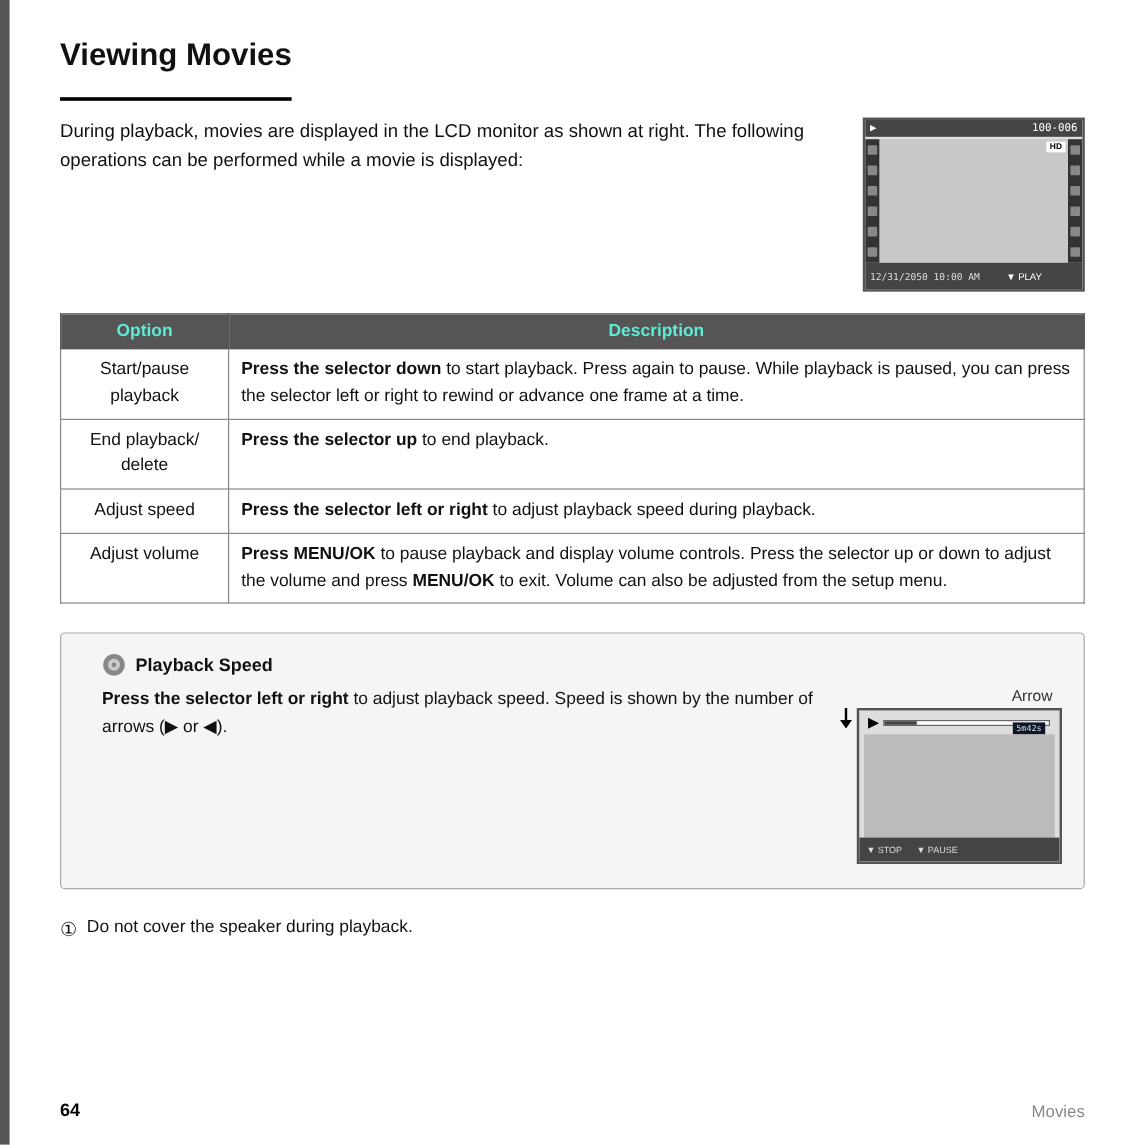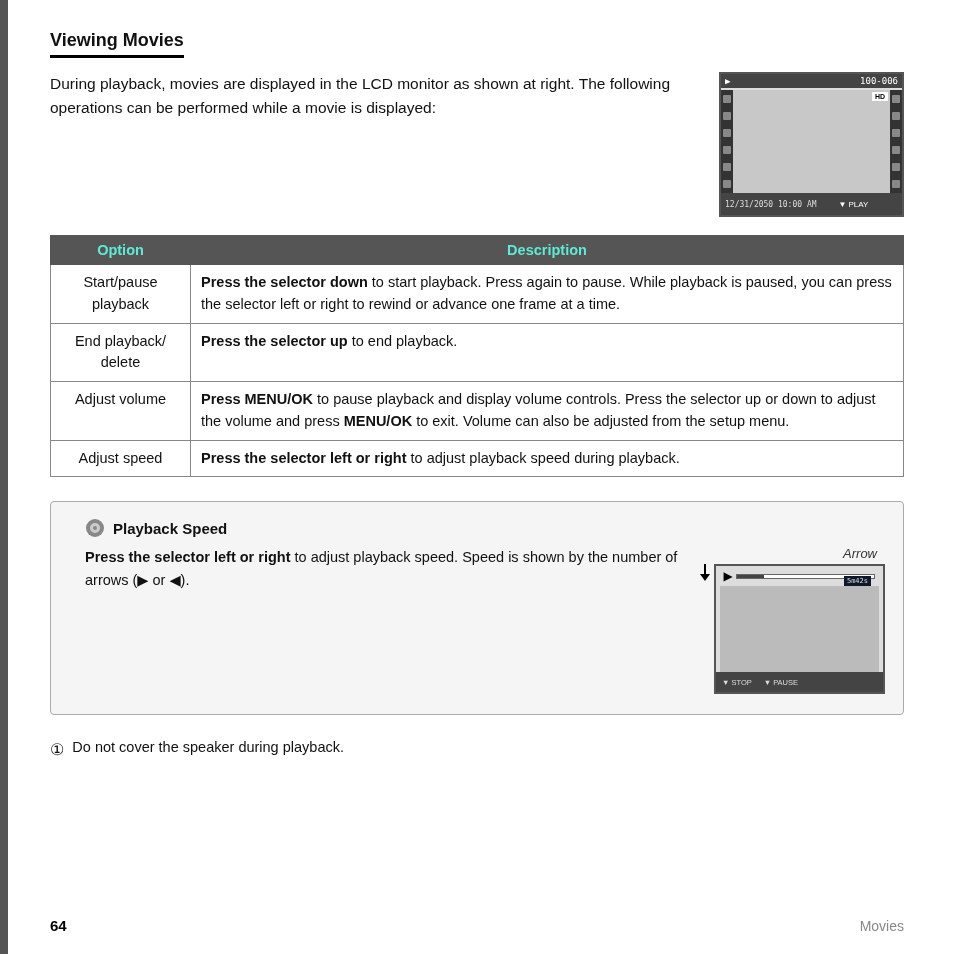--- a/index.html
+++ b/index.html
@@ -19,25 +19,25 @@
       position: absolute;
       left: 0;
       top: 0;
       width: 8px;
       height: 100%;
       background: #555;
     }
 
     
     .page-title {
-      font-size: 18px;
+      font-size: 26px;
       font-weight: bold;
       font-family: Arial, sans-serif;
       border-bottom: 3px solid #000;
-      padding-bottom: 4px;
+      padding-bottom: 20px;
       margin-bottom: 14px;
       display: inline-block;
     }
 
     
     .intro-section {
       display: flex;
       gap: 20px;
       margin-bottom: 18px;
       align-items: flex-start;
@@ -238,21 +238,20 @@
       line-height: 1.55;
     }
 
     .playback-speed-image {
       width: 175px;
       flex-shrink: 0;
     }
 
     
     .arrow-label {
-      font-style: italic;
       font-family: Arial, sans-serif;
       font-size: 13px;
       color: #333;
       margin-bottom: 3px;
       text-align: right;
       padding-right: 8px;
     }
 
     
     .playback-screen {
@@ -452,29 +451,29 @@
         <span class="bold-text">Press the selector down</span> to start playback.  Press again to pause.  While playback is paused, you can press the selector left or right to rewind or advance one frame at a time.
       </td>
     </tr>
     <tr>
       <td>End playback/<br>delete</td>
       <td class="desc-cell">
         <span class="bold-text">Press the selector up</span> to end playback.
       </td>
     </tr>
     <tr>
+      <td>Adjust speed</td>
+      <td class="desc-cell">
+        <span class="bold-text">Press the selector left or right</span> to adjust playback speed during playback.
+      </td>
+    </tr>
+    <tr>
       <td>Adjust volume</td>
       <td class="desc-cell">
         <span class="bold-text">Press MENU/OK</span> to pause playback and display volume controls.  Press the selector up or down to adjust the volume and press <span class="bold-text">MENU/OK</span> to exit.  Volume can also be adjusted from the setup menu.
-      </td>
-    </tr>
-    <tr>
-      <td>Adjust speed</td>
-      <td class="desc-cell">
-        <span class="bold-text">Press the selector left or right</span> to adjust playback speed during playback.
       </td>
     </tr>
   </tbody>
 </table>
 
 
 <div class="playback-speed-box">
   <div class="playback-speed-header">
 
     <svg width="20" height="20" viewBox="0 0 20 20">

